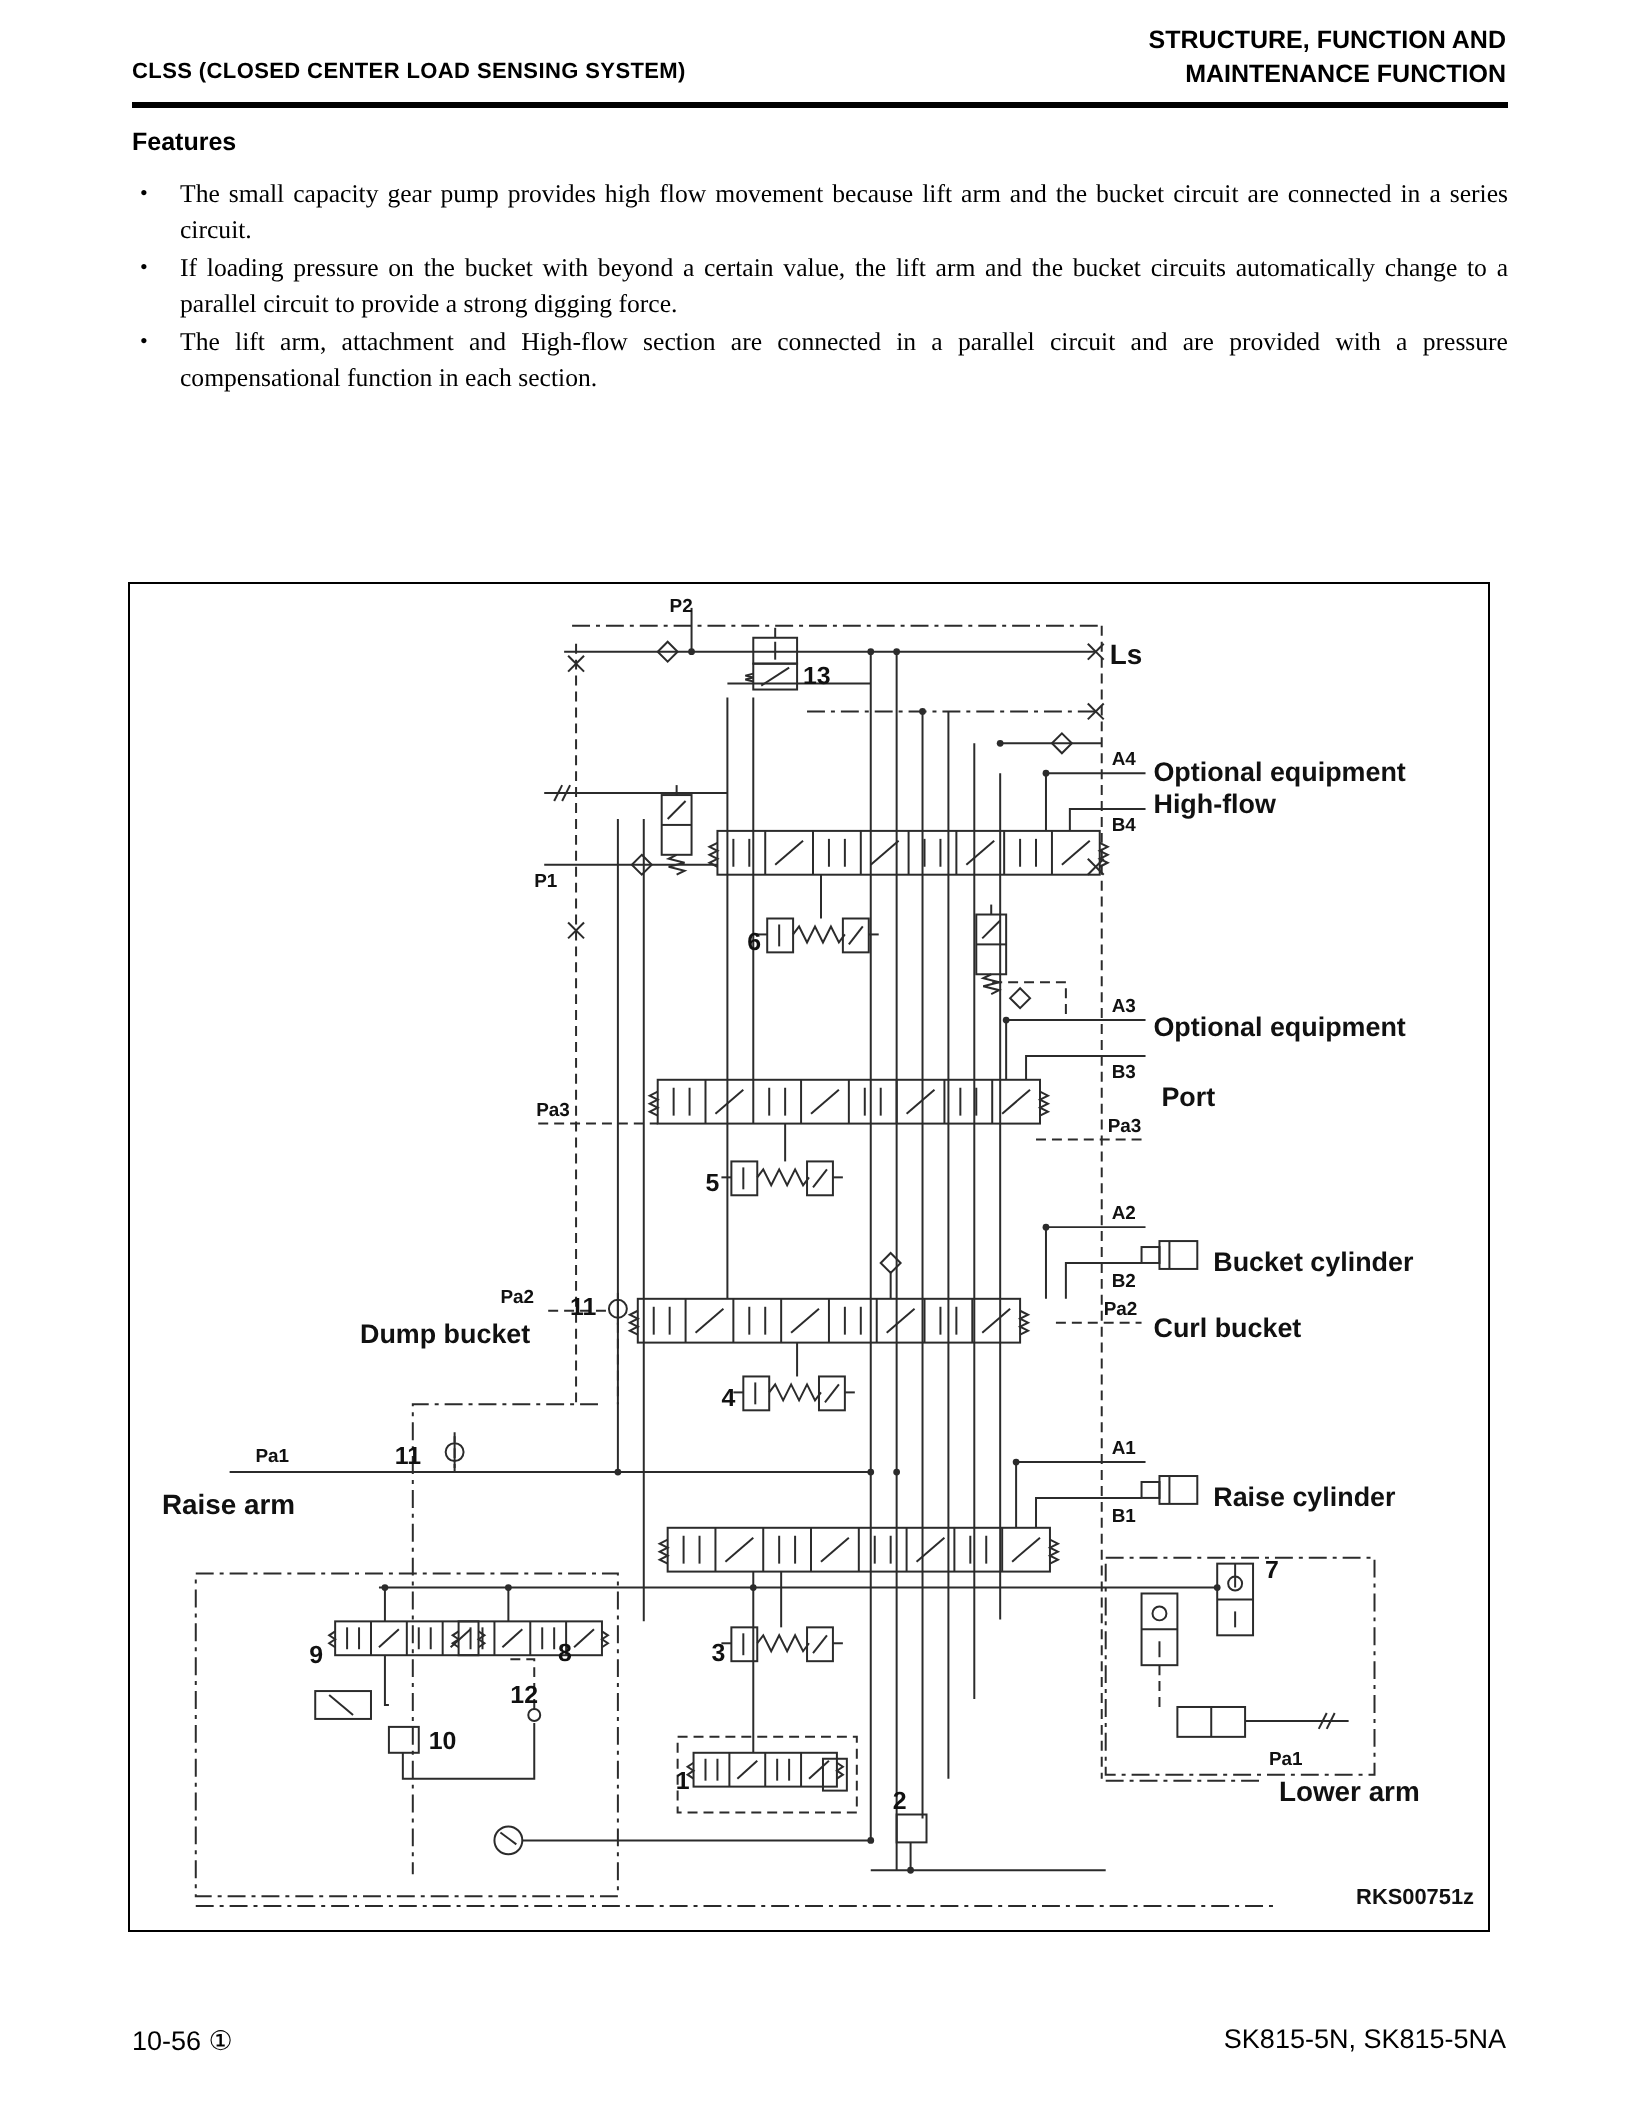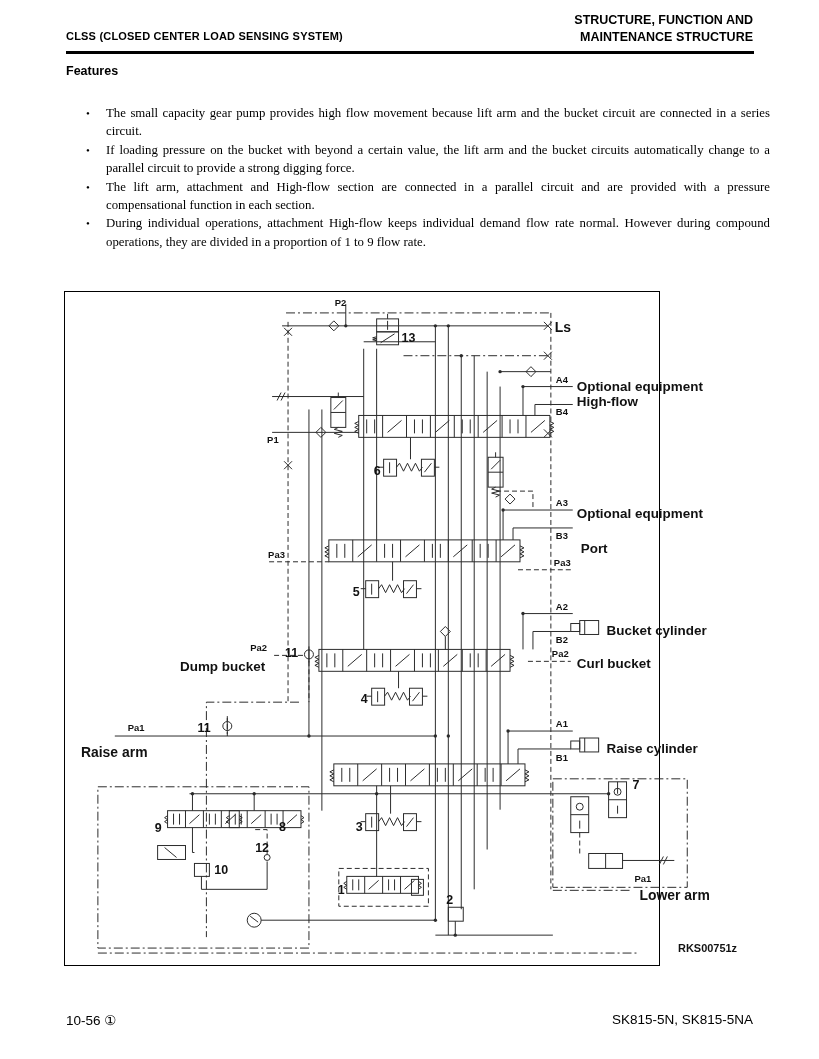--- a/index.html
+++ b/index.html
@@ -6,28 +6,28 @@
   .page{position:relative;width:819px;height:1059px;background:#ffffff;margin:0 auto;
         font-family:"Liberation Sans",sans-serif;color:#000;overflow:hidden;}
 
   
   .hdr-left{position:absolute;left:66px;top:30px;font-size:11px;font-weight:bold;letter-spacing:.2px;}
   .hdr-right{position:absolute;right:66px;top:12px;text-align:right;font-size:12.5px;font-weight:bold;line-height:17px;}
   .hdr-rule{position:absolute;left:66px;top:51px;width:688px;height:3px;background:#000;}
 
   
   .feat-h{position:absolute;left:66px;top:64px;font-size:12.5px;font-weight:bold;}
-  .feat-list{position:absolute;left:66px;top:88px;width:688px;margin:16px;padding:0;list-style:none;
+  .feat-list{position:absolute;left:66px;top:88px;width:688px;margin:0;padding:0;list-style:none;
              font-family:"Liberation Serif",serif;font-size:12.8px;line-height:18.4px;text-align:justify;}
   .feat-list li{position:relative;padding-left:24px;}
   .feat-list li::before{content:"\2022";position:absolute;left:4px;top:0;font-size:11px;}
 
   
   .diag-h{position:absolute;left:66px;top:269px;font-size:15.5px;font-weight:bold;}
-  .diag-box{position:absolute;left:64px;top:291px;width:596px;height:675px;border:1.6px solid #000;box-sizing:border-box;background:#fff;}
+  .diag-box{position:absolute;left:64px;top:291px;width:681px;height:675px;border:1.6px solid #000;box-sizing:border-box;background:#fff;}
 
   
   .foot-left{position:absolute;left:66px;top:1012px;font-size:13.5px;}
   .foot-right{position:absolute;right:66px;top:1012px;font-size:13.5px;}
 
   
   svg text{fill:#111;stroke:none;font-family:"Liberation Sans",sans-serif;}
   .ln   {stroke:#2b2b2b;stroke-width:1;fill:none;}
   .lnd  {stroke:#2b2b2b;stroke-width:1;fill:none;stroke-dasharray:5 3;}
   .lndd {stroke:#2b2b2b;stroke-width:1;fill:none;stroke-dasharray:9 3 2 3;}
@@ -40,30 +40,29 @@
   .t-ref {font-size:11px;font-weight:bold;}
 </style>
 </head>
 <body>
 
 <div class="page">
 
   <div class="hdr-left">CLSS (CLOSED CENTER LOAD SENSING SYSTEM)</div>
   <div class="hdr-right">
     <div>STRUCTURE, FUNCTION AND</div>
-    <div>MAINTENANCE STRUCTURE</div>
+    <div>MAINTENANCE FUNCTION</div>
   </div>
   <div class="hdr-rule"></div>
 
   <div class="feat-h">Features</div>
   <ul class="feat-list">
     <li>The small capacity gear pump provides high flow movement because lift arm and the bucket circuit are connected in a series circuit.</li>
     <li>If loading pressure on the bucket with beyond a certain value, the lift arm and the bucket circuits automatically change to a parallel circuit to provide a strong digging force.</li>
     <li>The lift arm, attachment and High-flow section are connected in a parallel circuit and are provided with a pressure compensational function in each section.</li>
-    <li>During individual operations, attachment High-flow keeps individual demand flow rate normal. However during compound operations, they are divided in a proportion of 1 to 9 flow rate.</li>
   </ul>
 
 
   <div class="diag-box">
     <svg width="686" height="672" viewBox="0 0 689 675">
       <defs>
         <g id="bank8c" class="sym">
           <rect x="0" y="0" width="192" height="22"></rect>
           <line x1="24" y1="0" x2="24" y2="22"></line>
             <line x1="48" y1="0" x2="48" y2="22"></line>

